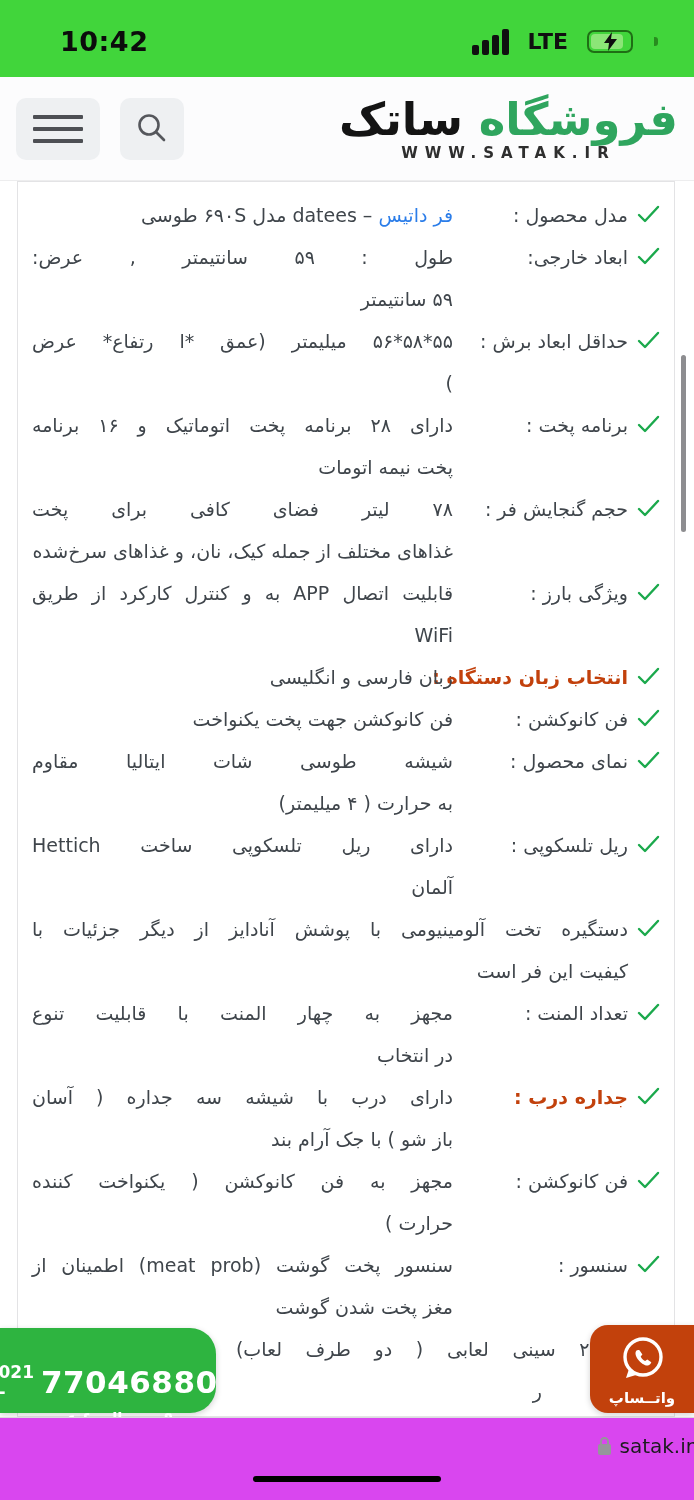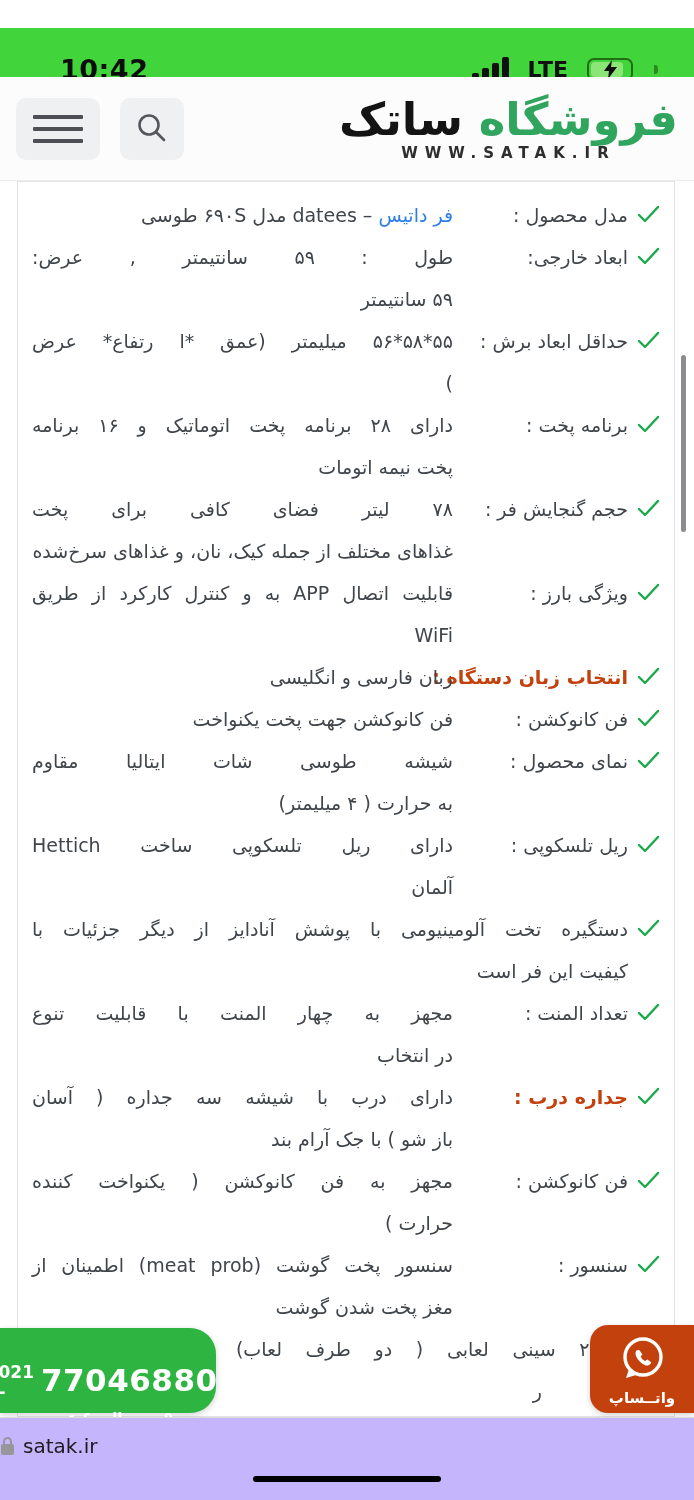--- a/index.html
+++ b/index.html
@@ -5,21 +5,21 @@
   html,body{margin:0;padding:0;}
   body{
     width:694px;height:1500px;position:relative;overflow:hidden;
     background:#ffffff;
     font-family:"DejaVu Sans", sans-serif;
   }
   
   .status-bar{
     position:absolute;top:0;left:0;width:694px;height:77px;
     background:#41d53b;display:flex;align-items:center;justify-content:space-between;
-    box-sizing:border-box;padding:6px 36px 0 60px;margin-top:28px;
+    box-sizing:border-box;padding:6px 36px 0 60px;
   }
   .time{font-size:27px;font-weight:700;color:#0c0c0c;letter-spacing:.5px;}
   .sb-right{display:flex;align-items:center;gap:19px;}
   .sig{display:flex;align-items:flex-end;gap:3px;height:26px;}
   .sig i{display:block;width:7px;background:#101010;border-radius:2px;}
   .sig i:nth-child(1){height:10px;}.sig i:nth-child(2){height:15px;}
   .sig i:nth-child(3){height:20px;}.sig i:nth-child(4){height:26px;}
   .lte{font-size:22px;font-weight:600;color:#101010;}
   .battery{position:relative;width:46px;height:23px;border:2.5px solid #1f6e15;
     border-radius:7px;display:flex;align-items:center;box-sizing:border-box;}
@@ -63,35 +63,35 @@
   a.spec-link{color:#2b7de9;text-decoration:none;}
   
   .scroll-thumb{position:absolute;right:8px;top:355px;width:5px;height:177px;
     background:#8d8d90;border-radius:3px;}
   
   .phone-badge{
     position:absolute;left:0;top:1328px;width:216px;height:85px;background:#2eb440;
     border-radius:0 26px 26px 0;color:#fff;display:flex;flex-direction:column;
     align-items:center;justify-content:center;box-shadow:0 2px 6px rgba(0,0,0,.18);cursor:pointer;
   }
-  .phone-line{display:flex;gap:7px;direction:ltr;margin-top:48px;}
+  .phone-line{display:flex;align-items:center;gap:7px;direction:ltr;margin-top:48px;}
   .phone-prefix{font-size:17px;font-weight:700;}
   .phone-number{font-size:31px;font-weight:800;letter-spacing:.5px;}
   .phone-divider{width:150px;height:1px;background:rgba(255,255,255,.55);margin:3px 0 4px;}
   .phone-hours{font-size:15px;font-weight:700;direction:rtl;}
   .wa-btn{
     position:absolute;right:0;top:1325px;width:104px;height:88px;background:#c2410c;
     border-radius:18px 0 0 18px;display:flex;flex-direction:column;align-items:center;
     justify-content:center;gap:3px;box-shadow:0 2px 6px rgba(0,0,0,.18);cursor:pointer;
   }
   .wa-label{color:#fff;font-size:15px;font-weight:700;direction:rtl;}
   
   .bottom-bar{
-    position:absolute;left:0;top:1417px;width:694px;height:83px;background:#c4b5fd;
-    border-top:1px solid #dcdcde;display:flex;flex-direction:column;align-items:flex-start;
+    position:absolute;left:0;top:1417px;width:694px;height:83px;background:#d946ef;
+    border-top:1px solid #dcdcde;display:flex;flex-direction:column;align-items:flex-end;
   }
   .url-chip{display:flex;align-items:center;gap:8px;margin-top:16px;cursor:pointer;}
   .url-text{font-size:20px;color:#1c1c1e;}
   .home-indicator{position:absolute;left:253px;top:1476px;width:188px;height:6px;
     background:#000;border-radius:3px;}
 </style>
 </head>
 <body>
 
 <div class="status-bar">

